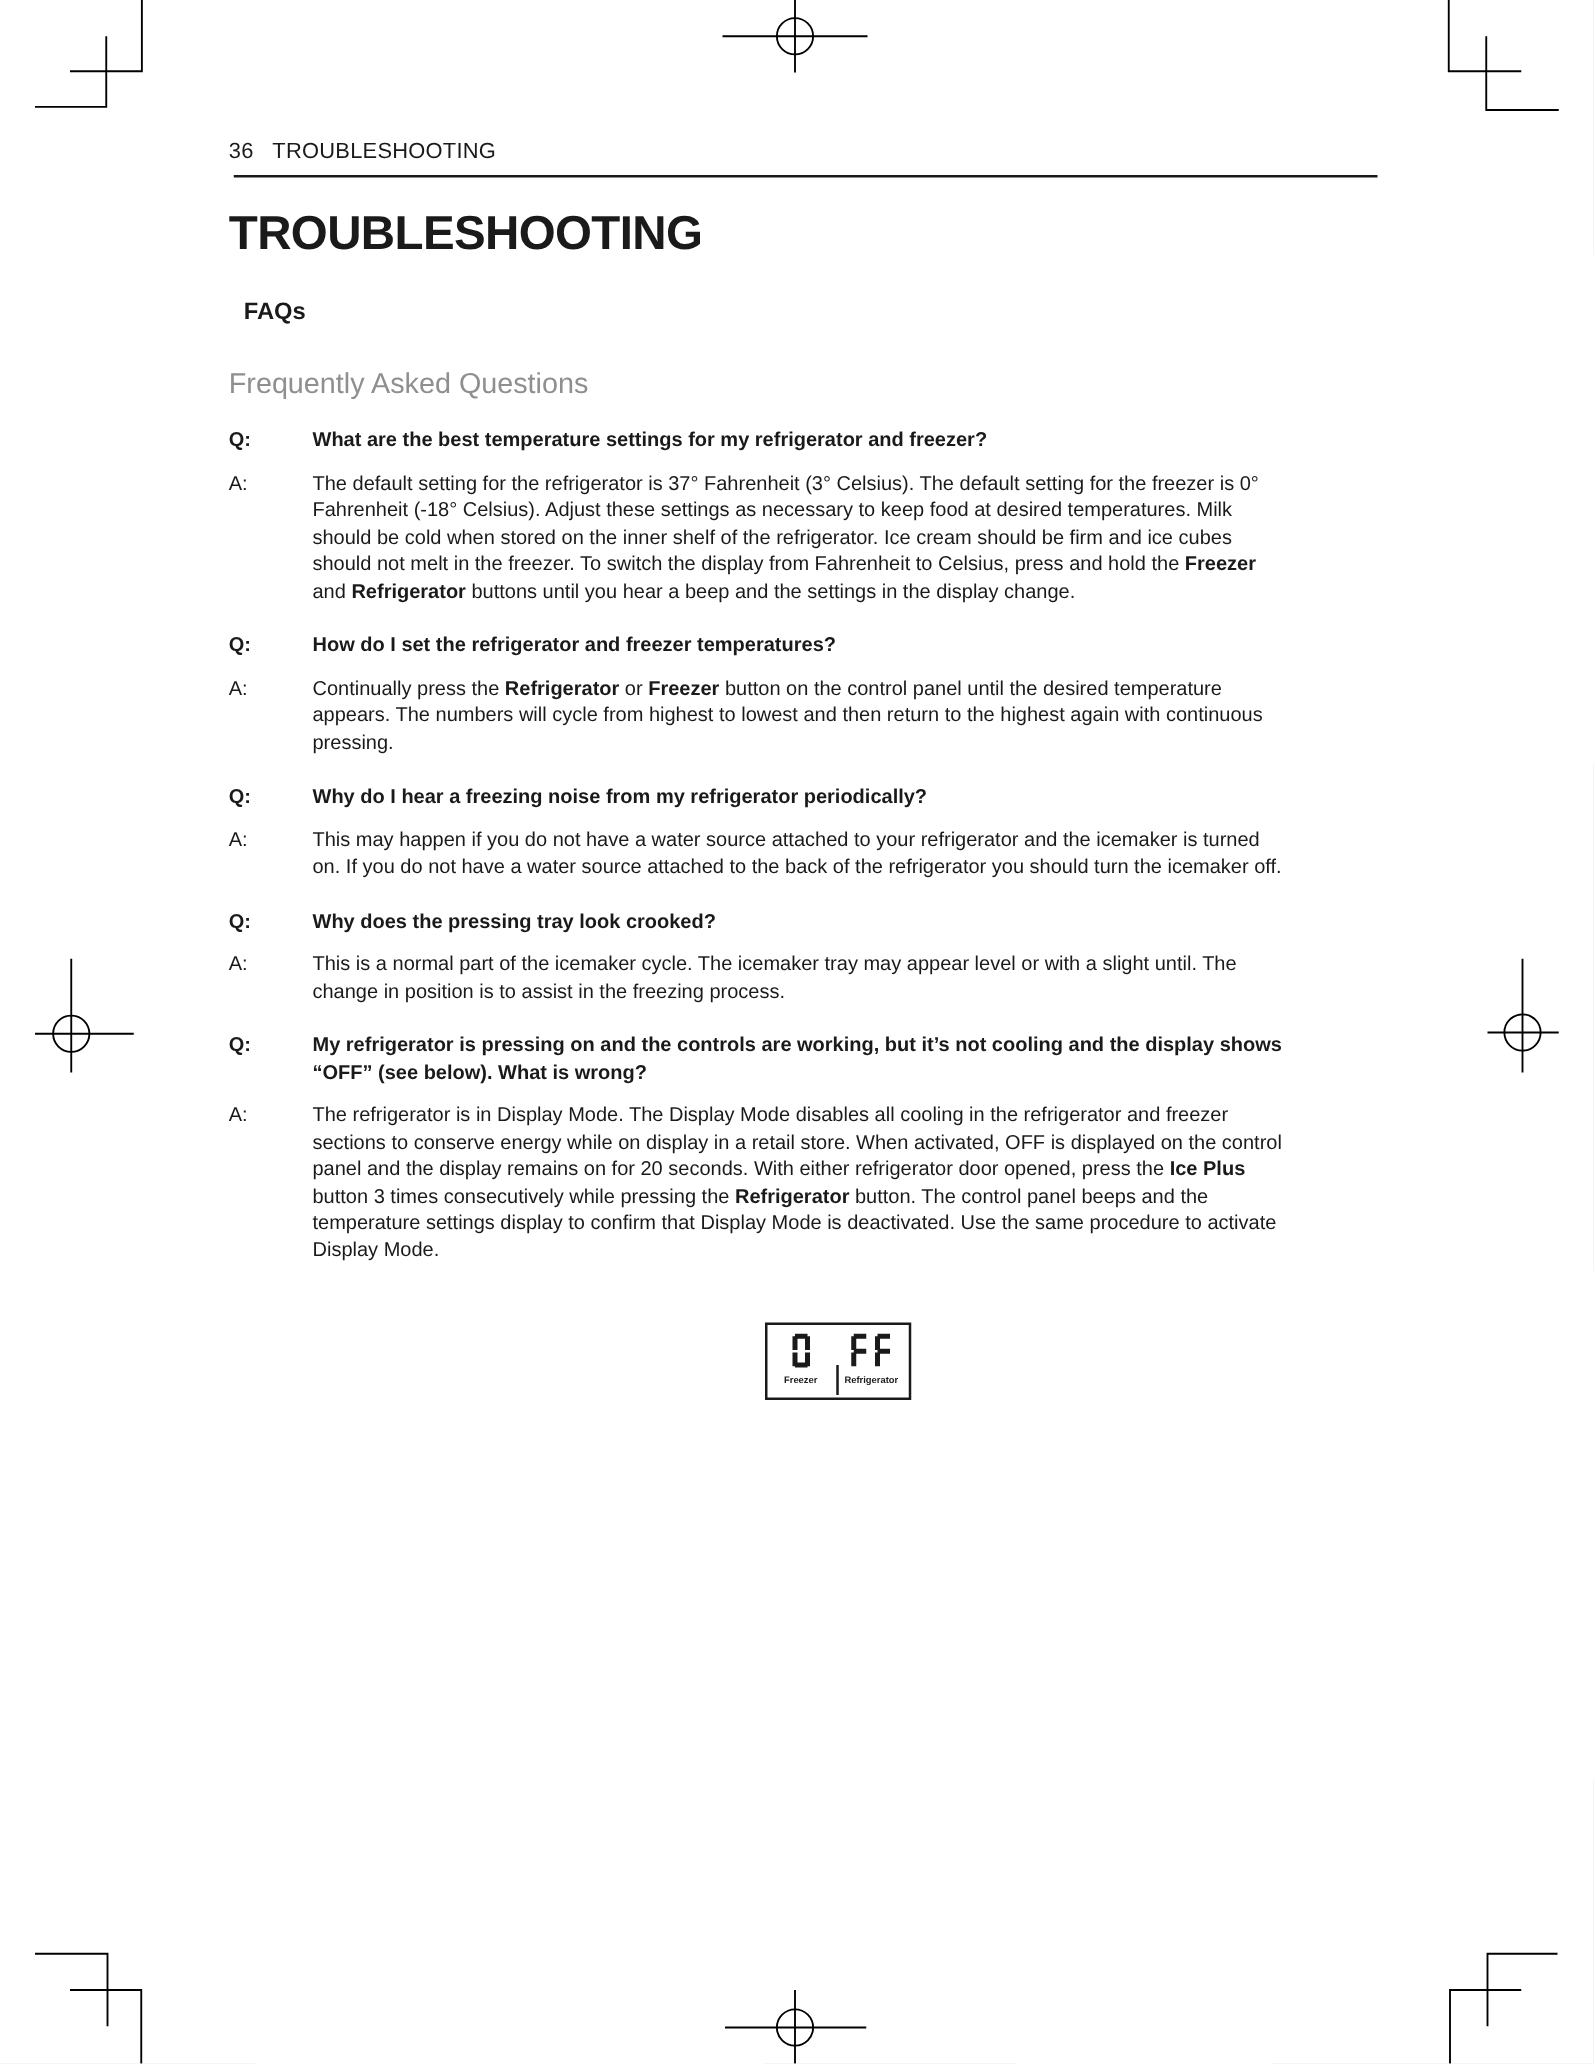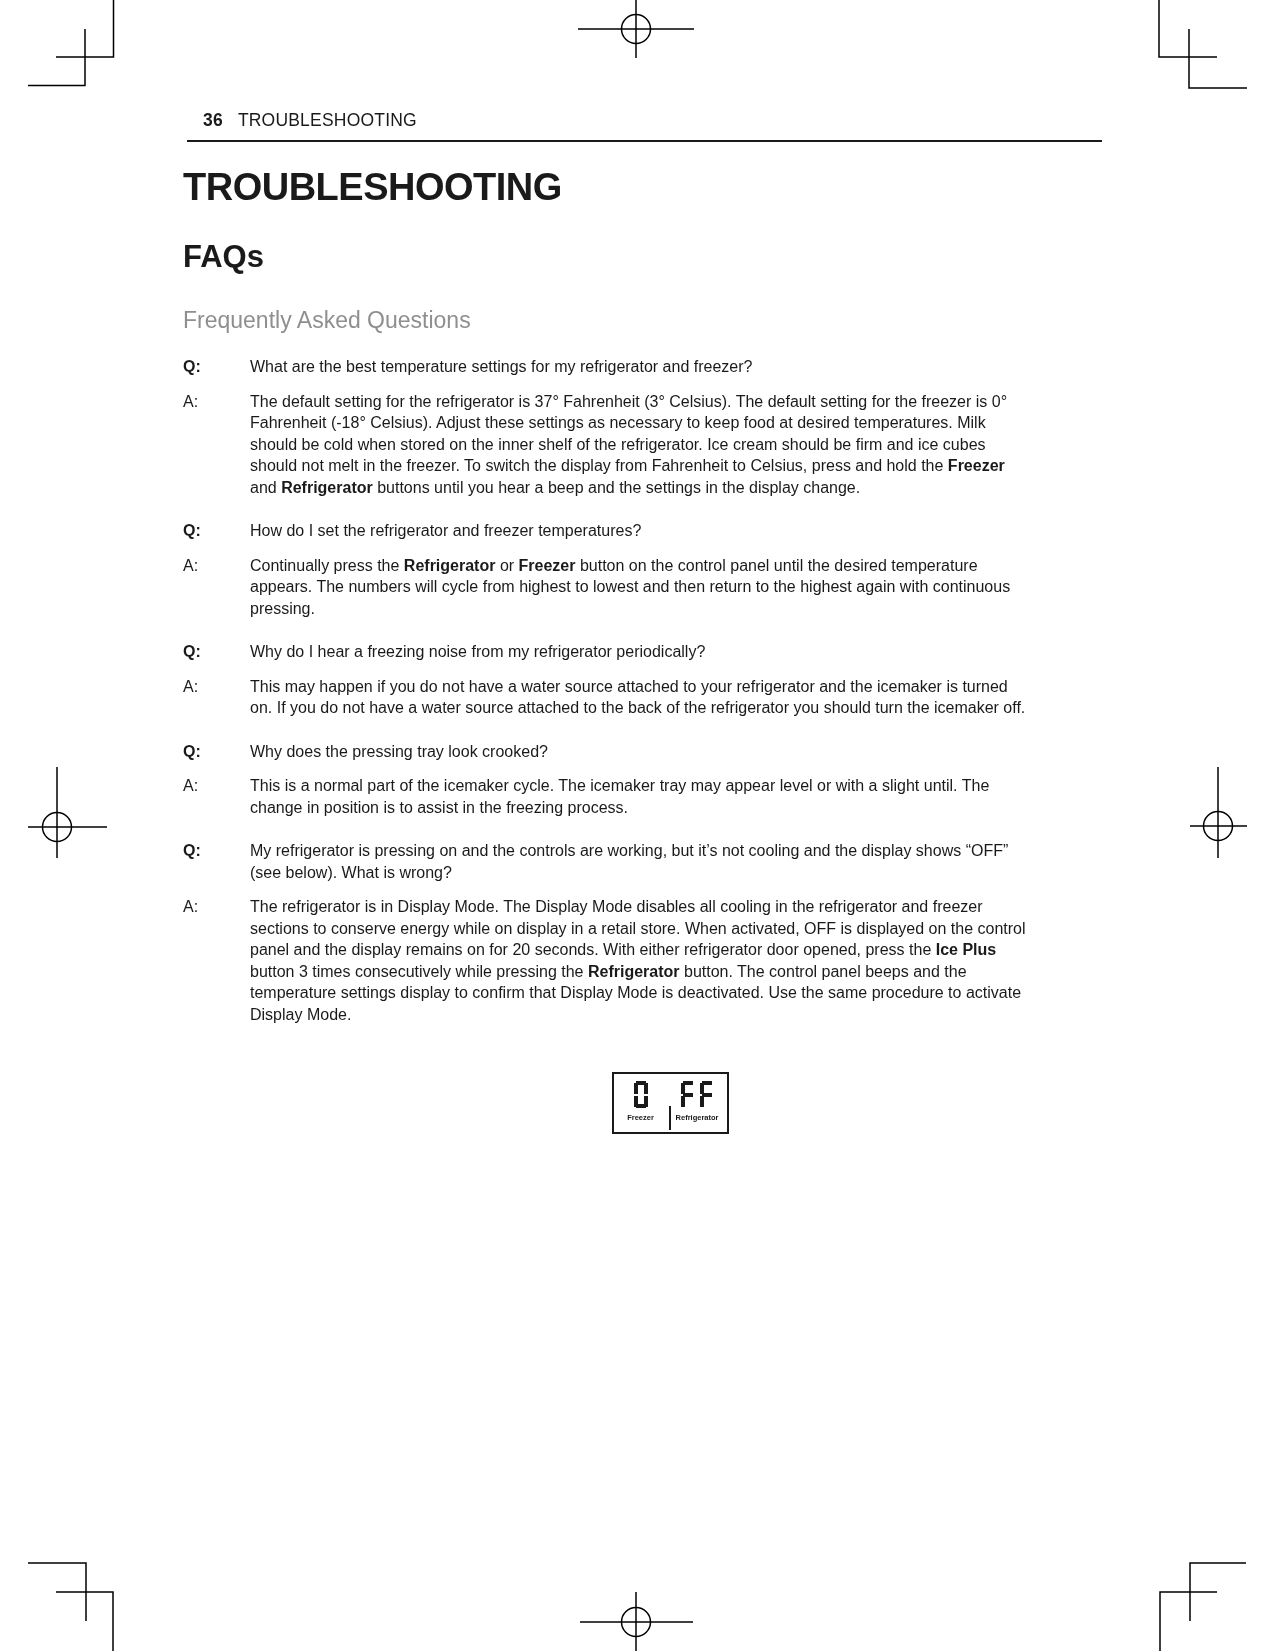--- a/index.html
+++ b/index.html
@@ -9,34 +9,34 @@
     background:#ffffff;
     font-family:"Liberation Sans", sans-serif;
     color:#1a1a1a;
     overflow:hidden;
     margin:0 auto;
   }
   .cropmarks{position:absolute;left:0;top:0;pointer-events:none;}
   .content{position:absolute;left:183px;top:110px;width:847px;}
 
   .running-header{display:flex;align-items:baseline;gap:15px;font-size:17.5px;letter-spacing:.2px;}
-  .running-header .pagenum{font-weight:bold;margin-left:20px;}
+  .running-header .pagenum{font-weight:normal;}
   .header-rule{height:2px;background:#1a1a1a;margin:9px 0 0 4px;width:915px;}
 
   .page-title{font-size:38px;font-weight:bold;letter-spacing:-.5px;margin:24px 0 0 0;}
-  .section-title{font-size:31px;font-weight:bold;margin:30px 0 0 0;}
+  .section-title{font-size:19px;font-weight:bold;margin:30px 0 0 12px;}
   .subsection-title{font-size:23px;font-weight:normal;color:#8f8f8f;margin:32px 0 0 0;}
 
   .faq{margin-top:14px;}
   .qa-row{display:flex;margin-top:13px;}
   .qa-row.q-row{margin-top:22px;}
   .qa-label{width:67px;flex:0 0 67px;font-size:16px;line-height:21.5px;}
   .q-row .qa-label{font-weight:bold;}
   .qa-text{flex:1;font-size:16px;line-height:21.5px;}
-  .q-row .qa-text{font-weight:normal;}
+  .q-row .qa-text{font-weight:bold;}
 
   .display-box{
     position:relative;
     margin:47px 0 0 429px;
     width:113px;height:58px;
     border:2px solid #1a1a1a;
     display:flex;
   }
   .disp-col{flex:1;display:flex;flex-direction:column;align-items:center;justify-content:flex-start;padding-top:7px;}
   .disp-col.left{flex:0 0 47%;}

